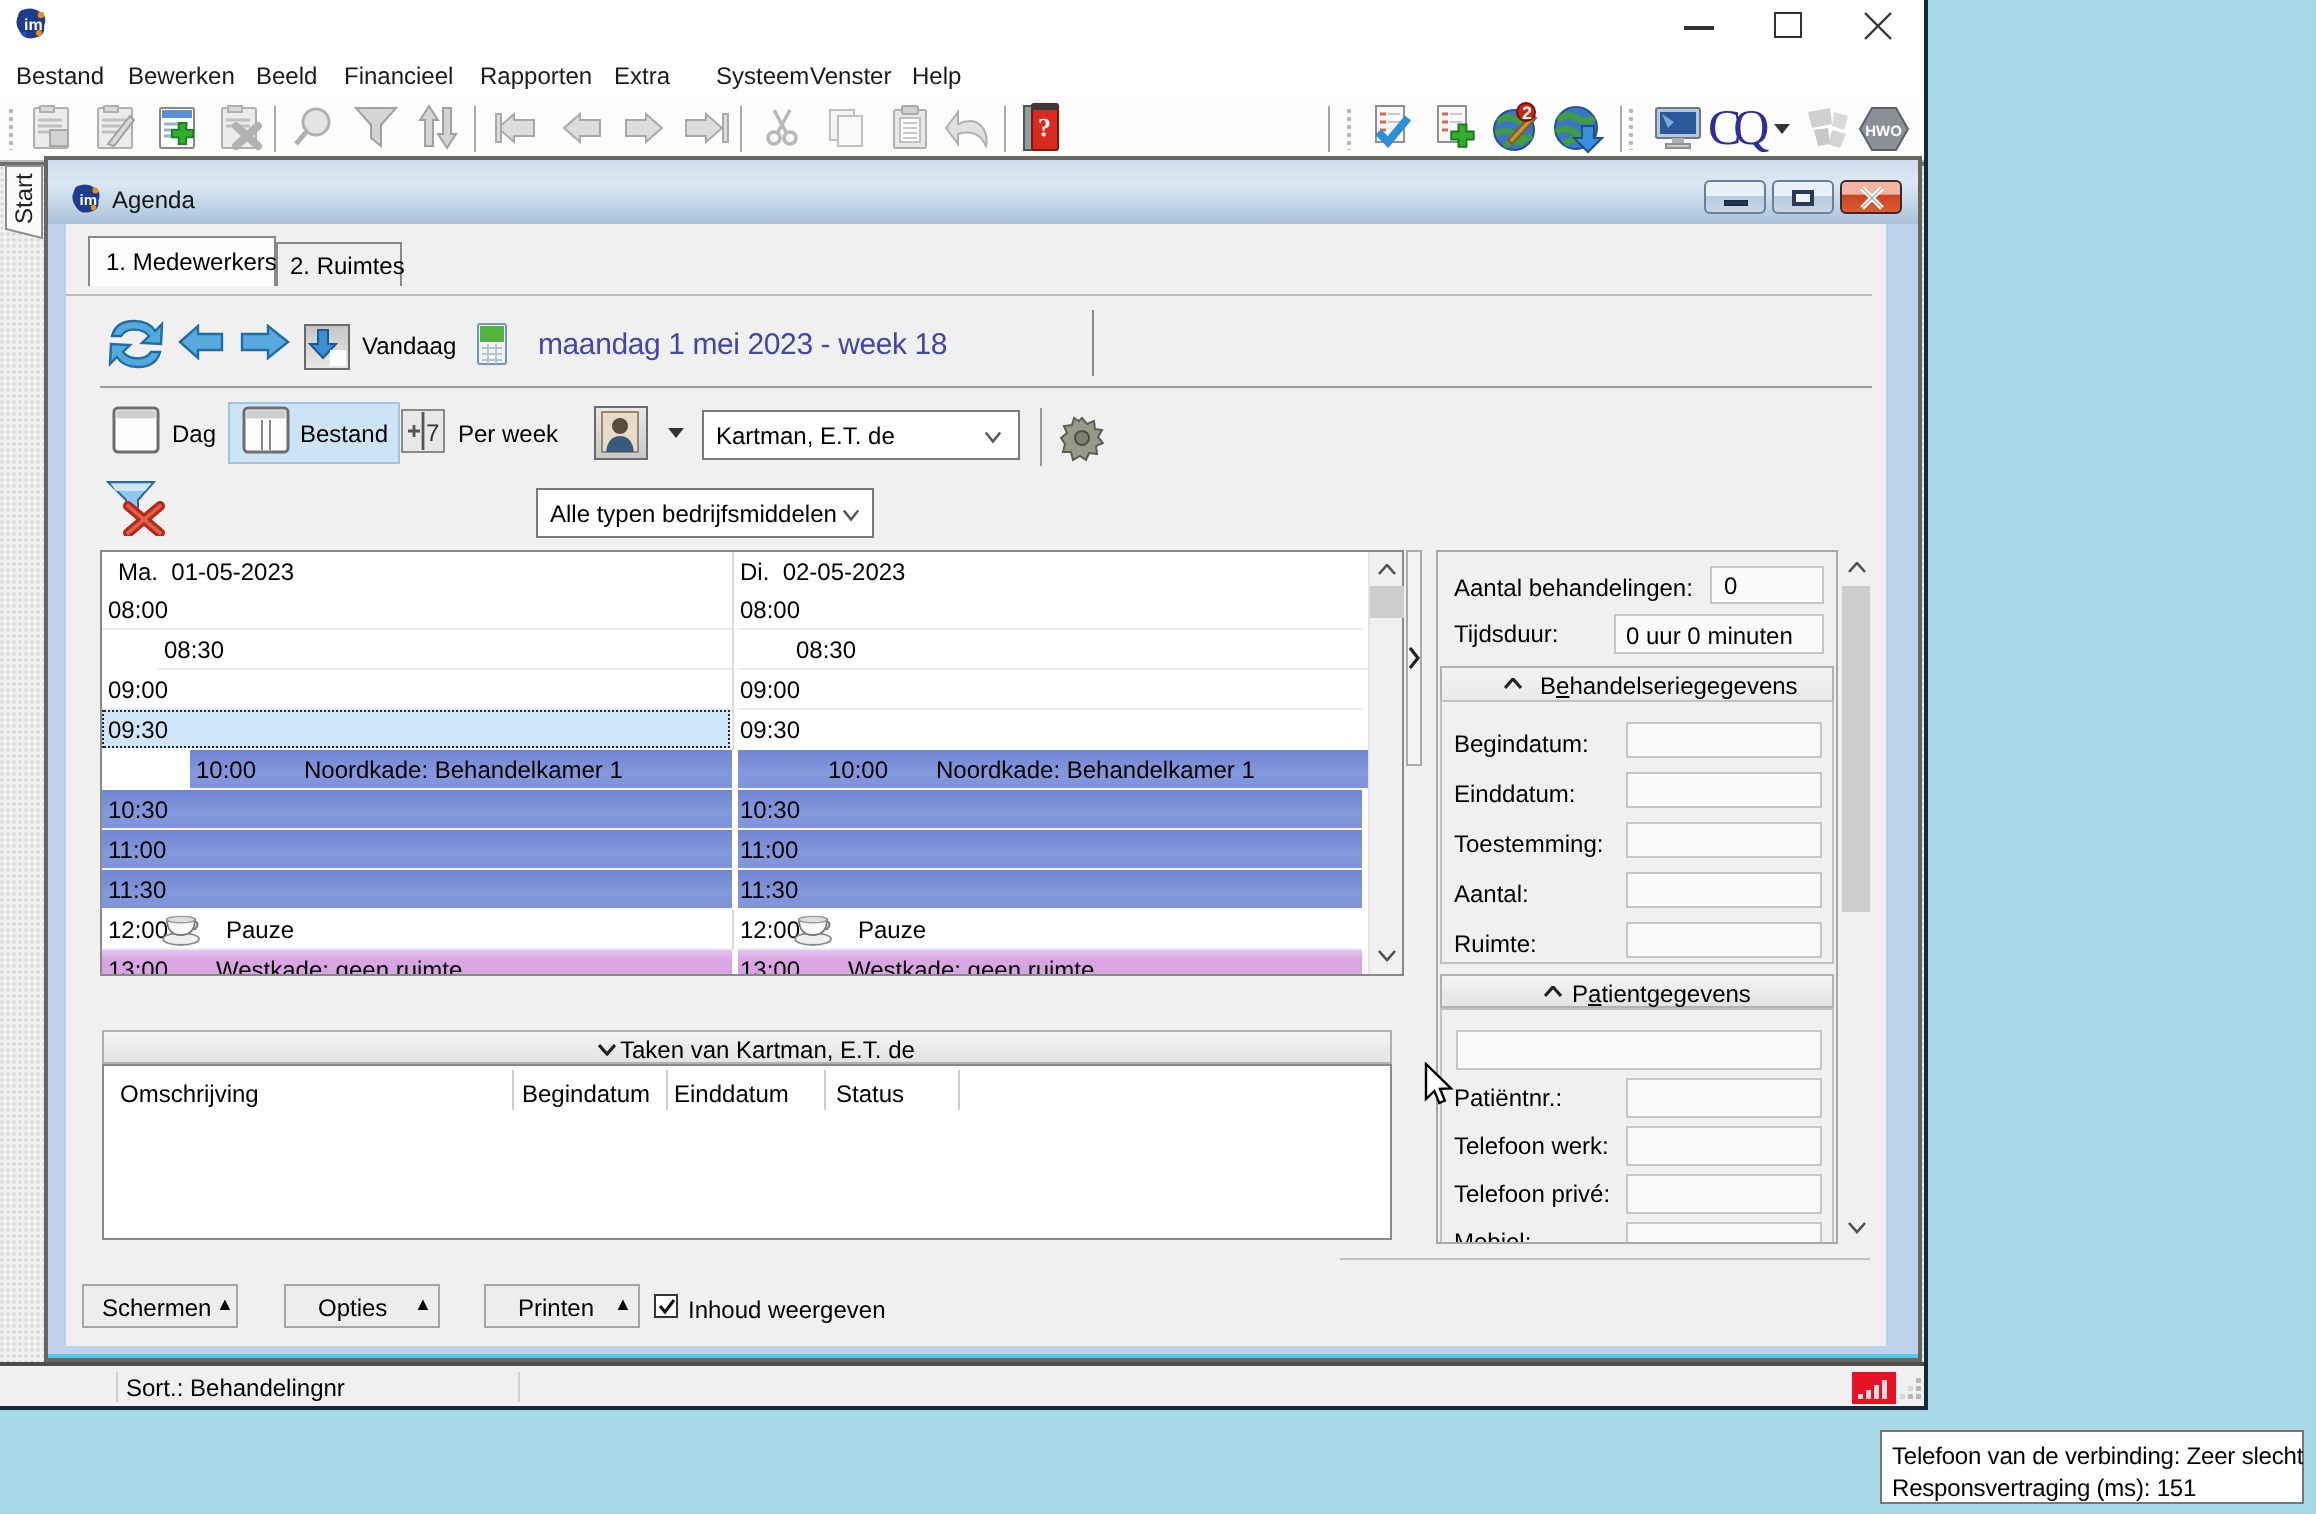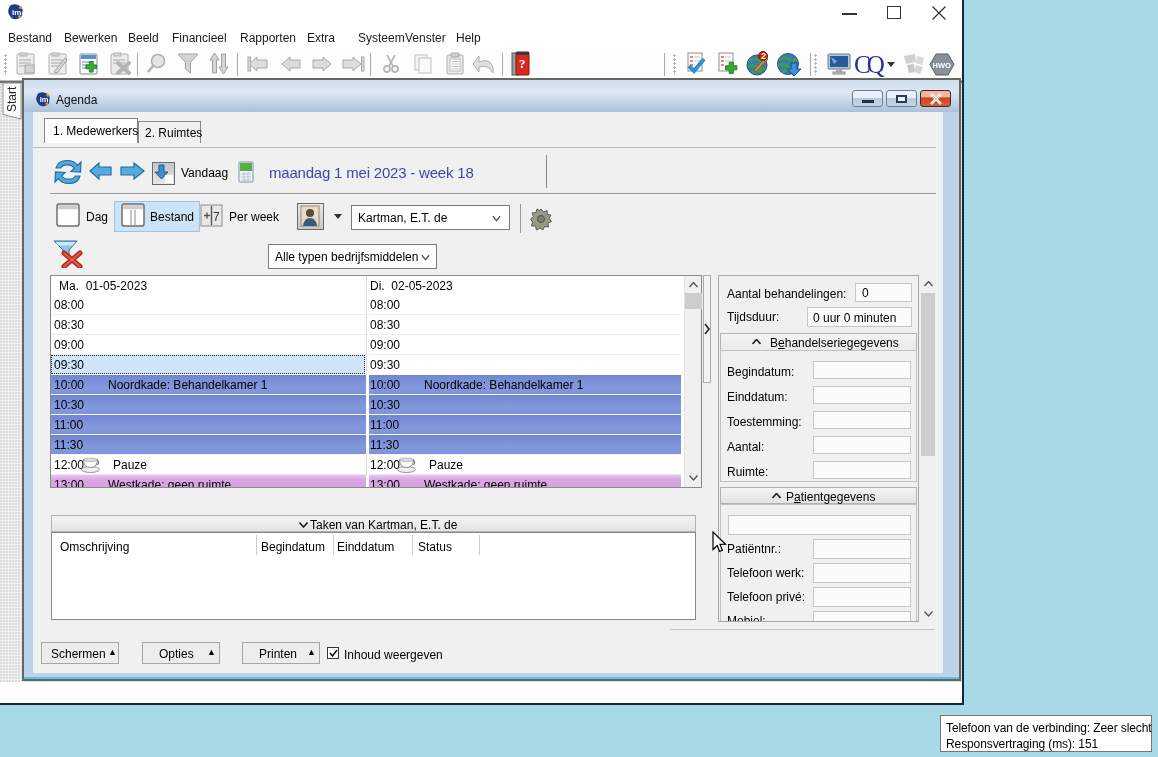--- a/index.html
+++ b/index.html
@@ -215,20 +215,40 @@
         <path d="M16 4 L23 6 L21 13 L15 11 Z" fill="#dadada"></path>
         <path d="M6 13 L13 12 L14 20 L8 21 Z" fill="#c8c8c8"></path>
         <path d="M15 13 L22 15 L19 22 L13 20 Z" fill="#d4d4d4"></path>
       </svg>
     <svg class="abs" style="left:929px;top:4px" width="26" height="25" viewBox="0 0 26 25">
         <path d="M7 2 H19 L25 12.5 L19 23 H7 L1 12.5 Z" fill="#8a9096" stroke="#5a6066"></path>
         <text x="3.6" y="16" font-size="7.5" fill="#fff" font-family="Liberation Sans" font-weight="bold">HWO</text>
       </svg>
   </div>
   <div id="mdi"></div>
+  <div id="statusbar" style="position:absolute;left:0;top:681px;width:962px;height:22px;background:#f0f0f0;border-top:2px solid #4e4e4e;">
+    <div class="abs" style="left:58px;top:3px;width:1px;height:15px;background:#d0d0d0;"></div>
+    <div class="abs" style="left:63px;top:4px;font-size:12px;">Sort.: Behandelingnr</div>
+    <div class="abs" style="left:259px;top:3px;width:1px;height:15px;background:#d0d0d0;"></div>
+    <div class="abs" style="left:926px;top:3px;width:22px;height:16px;background:#e81123;">
+      <svg width="22" height="16" viewBox="0 0 22 16">
+          <path d="M3 11 h2.5 v2.5 h-2.5 z M7 9 h2.5 v4.5 h-2.5 z M11 6.5 h2.5 v7 h-2.5 z M15 4 h2.5 v9.5 h-2.5 z" fill="#fff" opacity="0.85"></path>
+        </svg>
+    </div>
+    <svg class="abs" style="left:950px;top:6px" width="12" height="12" viewBox="0 0 12 12">
+        <g fill="#b8b8b8">
+          <rect x="8" y="0" width="2.5" height="2.5"></rect>
+          <rect x="8" y="4" width="2.5" height="2.5"></rect>
+          <rect x="8" y="8" width="2.5" height="2.5"></rect>
+          <rect x="4" y="4" width="2.5" height="2.5" fill="#d8d8d8"></rect>
+          <rect x="4" y="8" width="2.5" height="2.5"></rect>
+          <rect x="0" y="8" width="2.5" height="2.5" fill="#d8d8d8"></rect>
+        </g>
+      </svg>
+  </div>
 </div>
 
 <svg id="cursor" style="position:absolute;left:711px;top:531px;z-index:99" width="17" height="24" viewBox="0 0 17 24">
   <path d="M2 1 L2 18.5 L6.2 14.5 L8.6 20.5 L11.4 19.3 L9 13.4 L14.5 13.2 Z" fill="#fff" stroke="#000" stroke-width="1.2"></path>
 </svg>
 
 <div id="starttab">
   <svg width="22" height="40" viewBox="0 0 22 40" style="position:absolute;left:0;top:0">
     <path d="M3 2 H21 V38 L3 33.5 Z" fill="#fbfbfb" stroke="#8e8e8e"></path>
   </svg>
@@ -348,34 +368,34 @@
 
     <div class="abs" id="grid" style="left:17px;top:163px;width:652px;height:213px;background:#fff;border:1px solid #898989;overflow:hidden;">
       <div class="cell" style="left:8px;top:3px;">Ma.&nbsp; 01-05-2023</div>
       <div class="cell" style="left:319px;top:3px;">Di.&nbsp; 02-05-2023</div>
       <div class="abs" style="left:0;top:19px;width:630px;height:1px;background:#d4d4d4;"></div>
 
       <div class="grow gw" style="top:19px;">
           <span style="left:3px">08:00</span>
           <span style="left:319px">08:00</span>
         </div>
-      <div class="grow gw" style="top:39px;">
+      <div class="grow gw" style="top:39px;margin-left:28px;">
           <span style="left:3px">08:30</span>
           <span style="left:319px">08:30</span>
         </div>
       <div class="grow gw" style="top:59px;">
           <span style="left:3px">09:00</span>
           <span style="left:319px">09:00</span>
         </div>
       <div class="grow" style="top:79px;background:#fff;">
         <div class="abs" style="left:0;top:0;width:314px;height:19px;background:#cfe6fa;outline:1px dotted #2a2a2a;outline-offset:-1px;"></div>
         <span style="left:3px">09:30</span>
           <span style="left:319px">09:30</span>
       </div>
-      <div class="grow gb" style="top:99px;">
+      <div class="grow gb" style="top:99px;margin-left:44px;">
           <span style="left:3px">10:00</span>
           <span style="left:57px">Noordkade: Behandelkamer 1</span>
           <span style="left:319px">10:00</span>
           <span style="left:373px">Noordkade: Behandelkamer 1</span>
         </div>
       <div class="grow gb" style="top:119px;">
           <span style="left:3px">10:30</span>
           <span style="left:319px">10:30</span>
         </div>
       <div class="grow gb" style="top:139px;">

